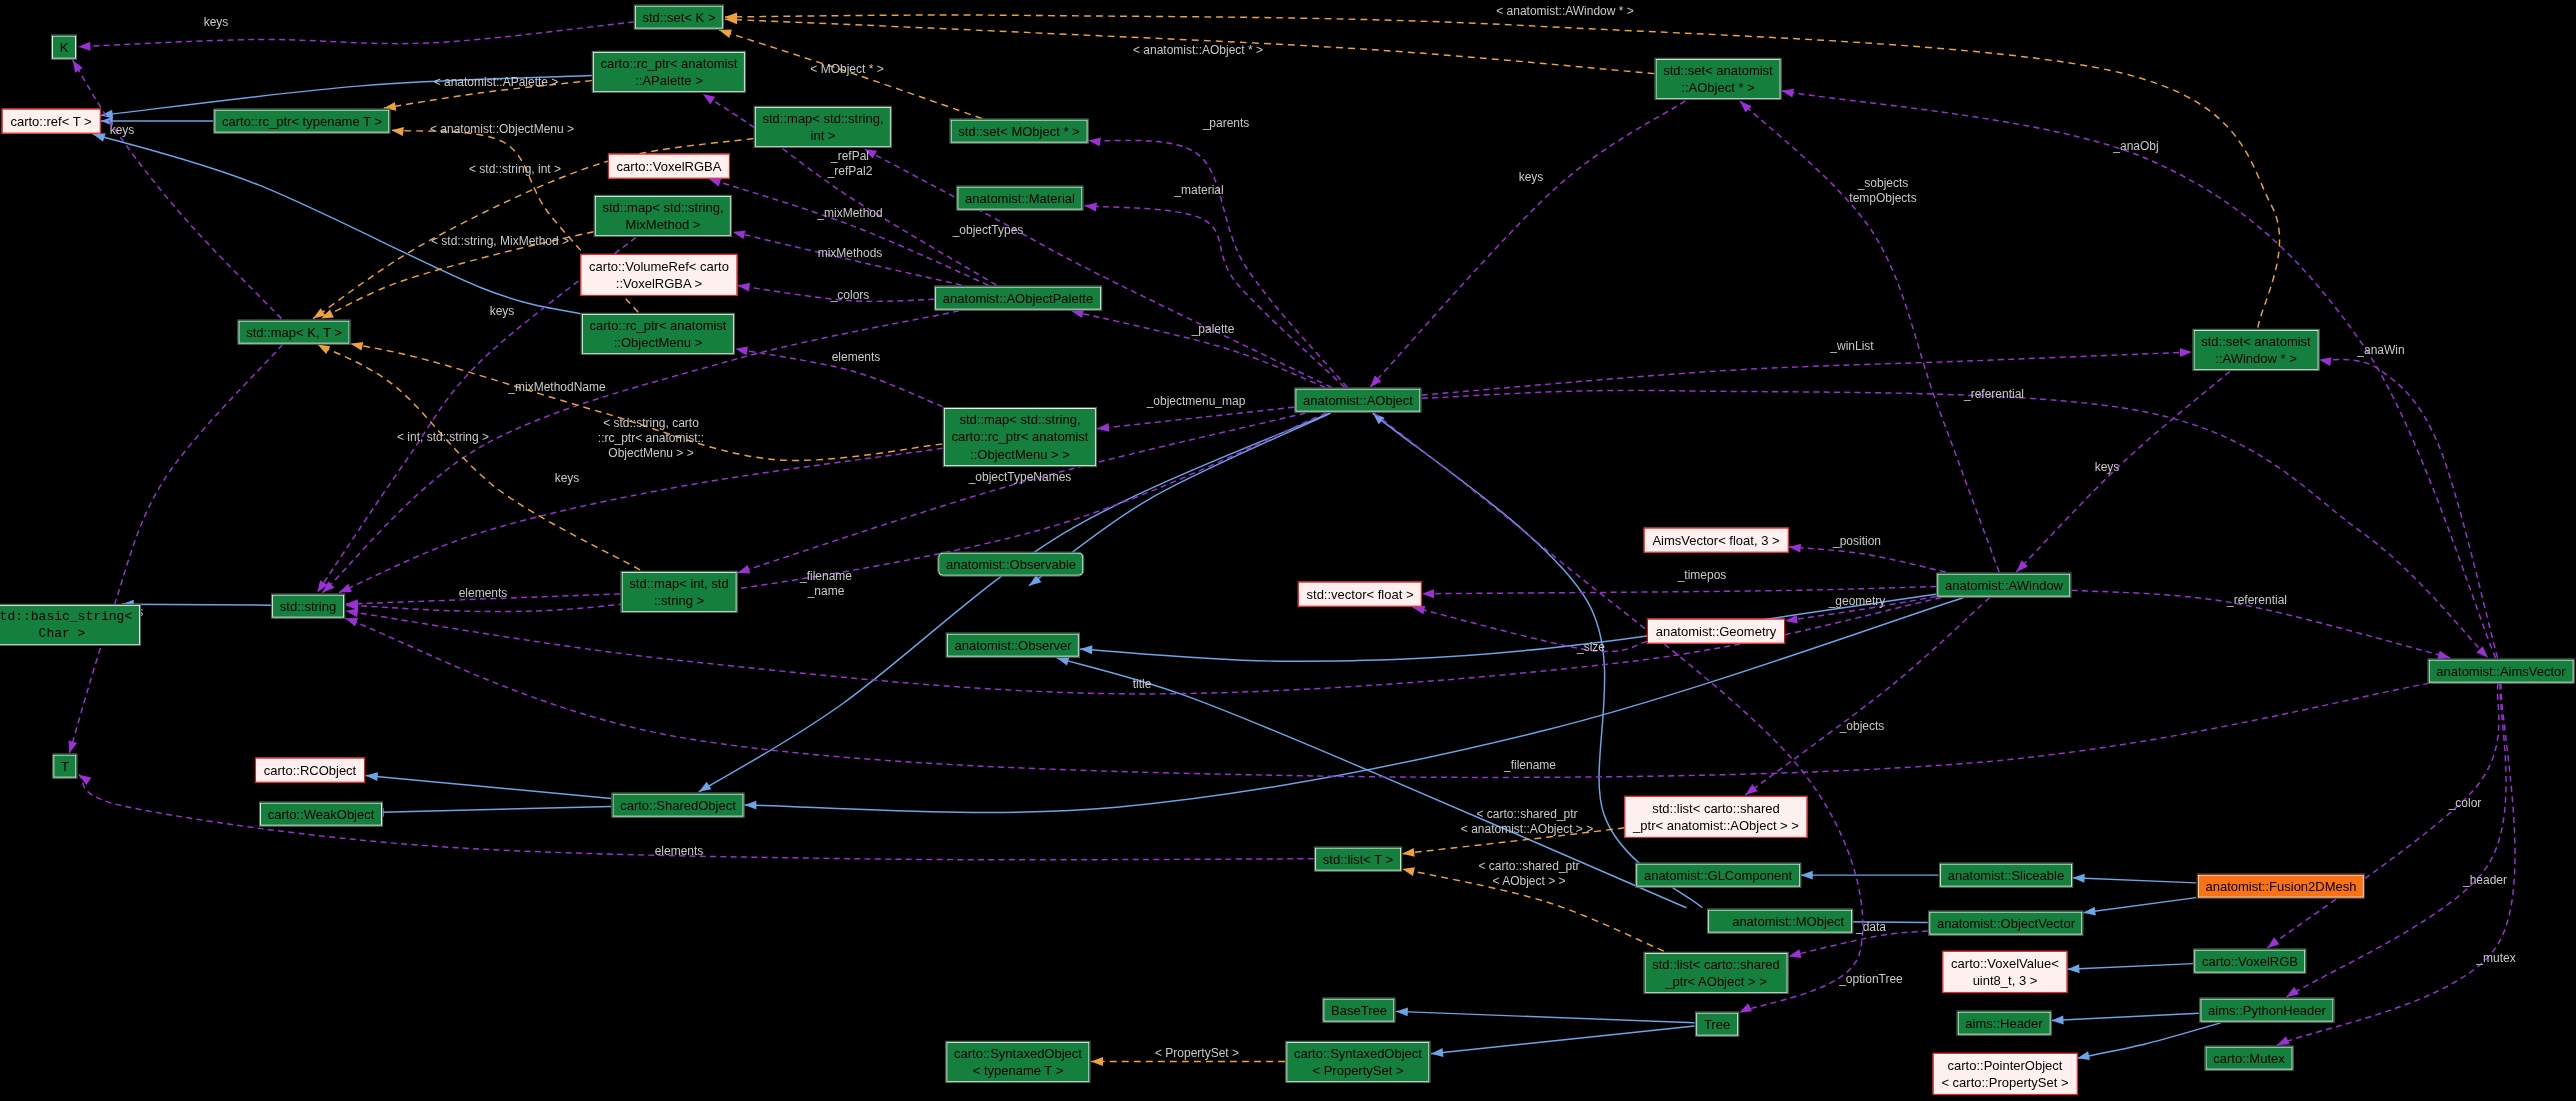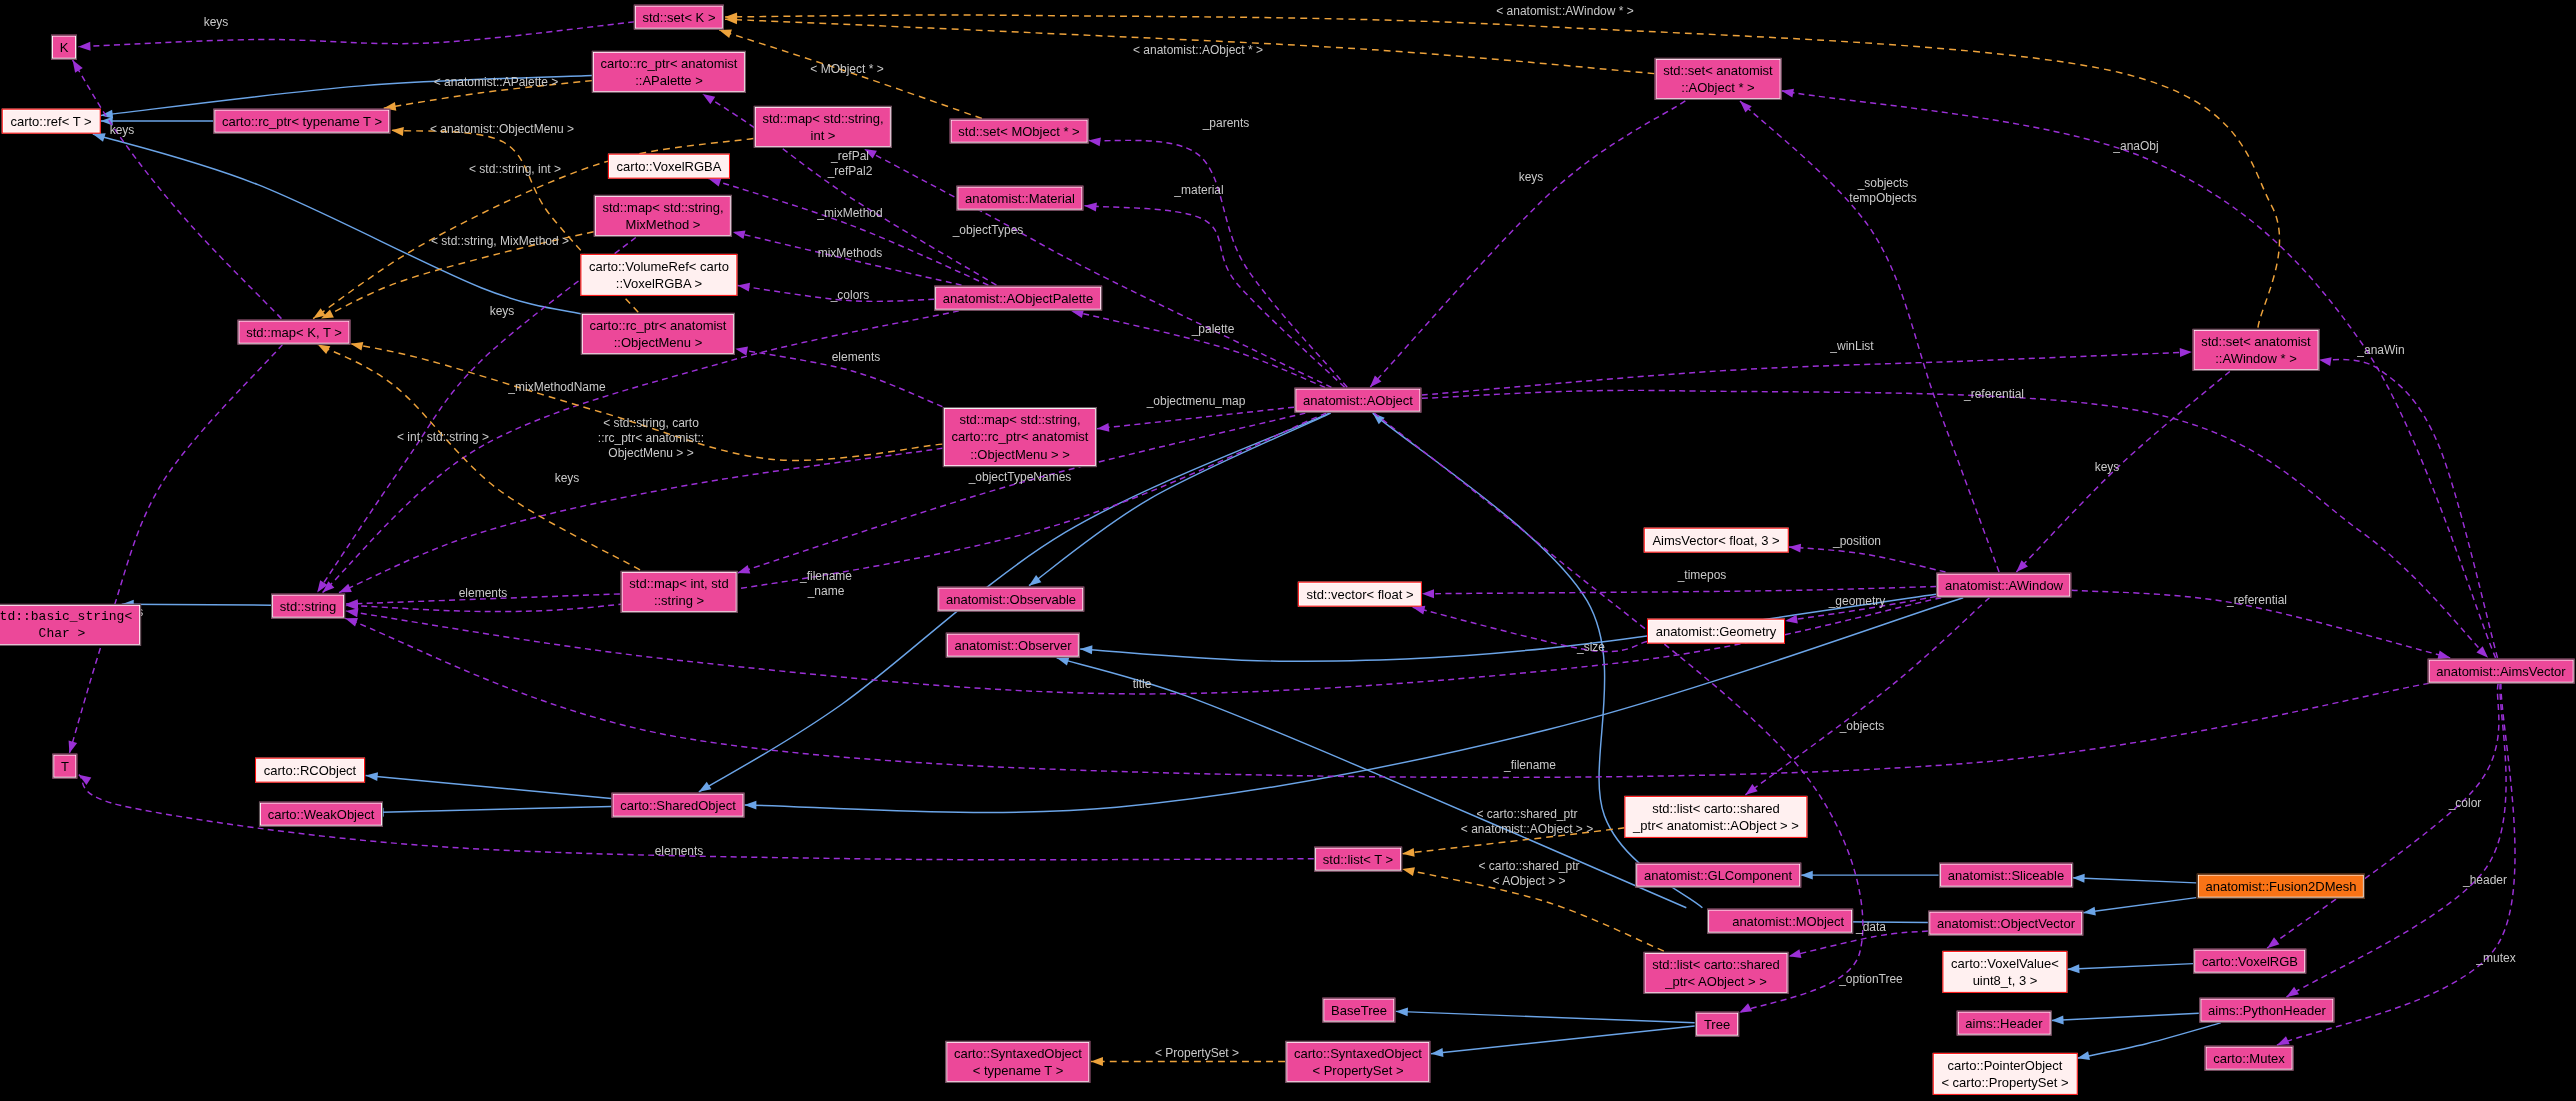--- a/index.html
+++ b/index.html
@@ -1,19 +1,19 @@
 <!DOCTYPE html>
 <html style="font-size:13.7px"><head>
 <meta charset="utf-8">
 <style>
   html,body{margin:0;padding:0;background:#000;}
   #stage{position:relative;width:2576px;height:1101px;background:#000;overflow:hidden;
          font-family:"Liberation Sans","DejaVu Sans",sans-serif;}
   #edges{position:absolute;left:0;top:0;}
-  .node{position:absolute;transform:translate(-50%,-50%);background:#ec4899;color:#000;
+  .node{position:absolute;transform:translate(-50%,-50%);background:#15803d;color:#000;
         border:1.7px solid #5a5a5a;padding:2.6px 7.7px;font-size:13px;line-height:1.35;
         text-align:center;white-space:pre;z-index:3;box-shadow:0 0 0 0.9px #fff inset;}
   .node.hl{background:#fff0f0;border:1.7px solid #ff0000;}
   .node.focus{background:#f97316;border:1.7px solid #2b2b2b;}
   .edge-label{position:absolute;transform:translate(-50%,-50%);color:#c9c9c9;font-size:12px;
         line-height:1.25;text-align:center;white-space:pre;z-index:2;}
 </style>
 </head>
 <body>
 
@@ -193,21 +193,21 @@
     <div class="node" style="left: 1020px; top: 437px;">std::map&lt; std::string,
 carto::rc_ptr&lt; anatomist
 ::ObjectMenu &gt; &gt;</div>
     <div class="node hl" style="left: 1716px; top: 540px;">AimsVector&lt; float, 3 &gt;</div>
     <div class="node" style="left: 2004px; top: 585px;">anatomist::AWindow</div>
     <div class="node" style="left: 679px; top: 592px;">std::map&lt; int, std
 ::string &gt;</div>
     <div class="node" style="left: 62px; top: 625px; font-family: Liberation Mono, monospace;">std::basic_string&lt;
 Char &gt;</div>
     <div class="node" style="left: 308px; top: 606px;">std::string</div>
-    <div class="node" style="left: 1011px; top: 599px;">anatomist::Observable</div>
+    <div class="node" style="left: 1011px; top: 564px; border-radius: 6px;">anatomist::Observable</div>
     <div class="node" style="left: 1013px; top: 645px;">anatomist::Observer</div>
     <div class="node hl" style="left: 1360px; top: 594px;">std::vector&lt; float &gt;</div>
     <div class="node hl" style="left: 1716px; top: 631px;">anatomist::Geometry</div>
     <div class="node" style="left: 678px; top: 805px;">carto::SharedObject</div>
     <div class="node hl" style="left: 310px; top: 770px;">carto::RCObject</div>
     <div class="node" style="left: 309px; top: 814px; margin-left: 12px;">carto::WeakObject</div>
     <div class="node" style="left: 65px; top: 766px;">T</div>
     <div class="node" style="left: 1358px; top: 859px;">std::list&lt; T &gt;</div>
     <div class="node hl" style="left: 1716px; top: 817px;">std::list&lt; carto::shared
 _ptr&lt; anatomist::AObject &gt; &gt;</div>

